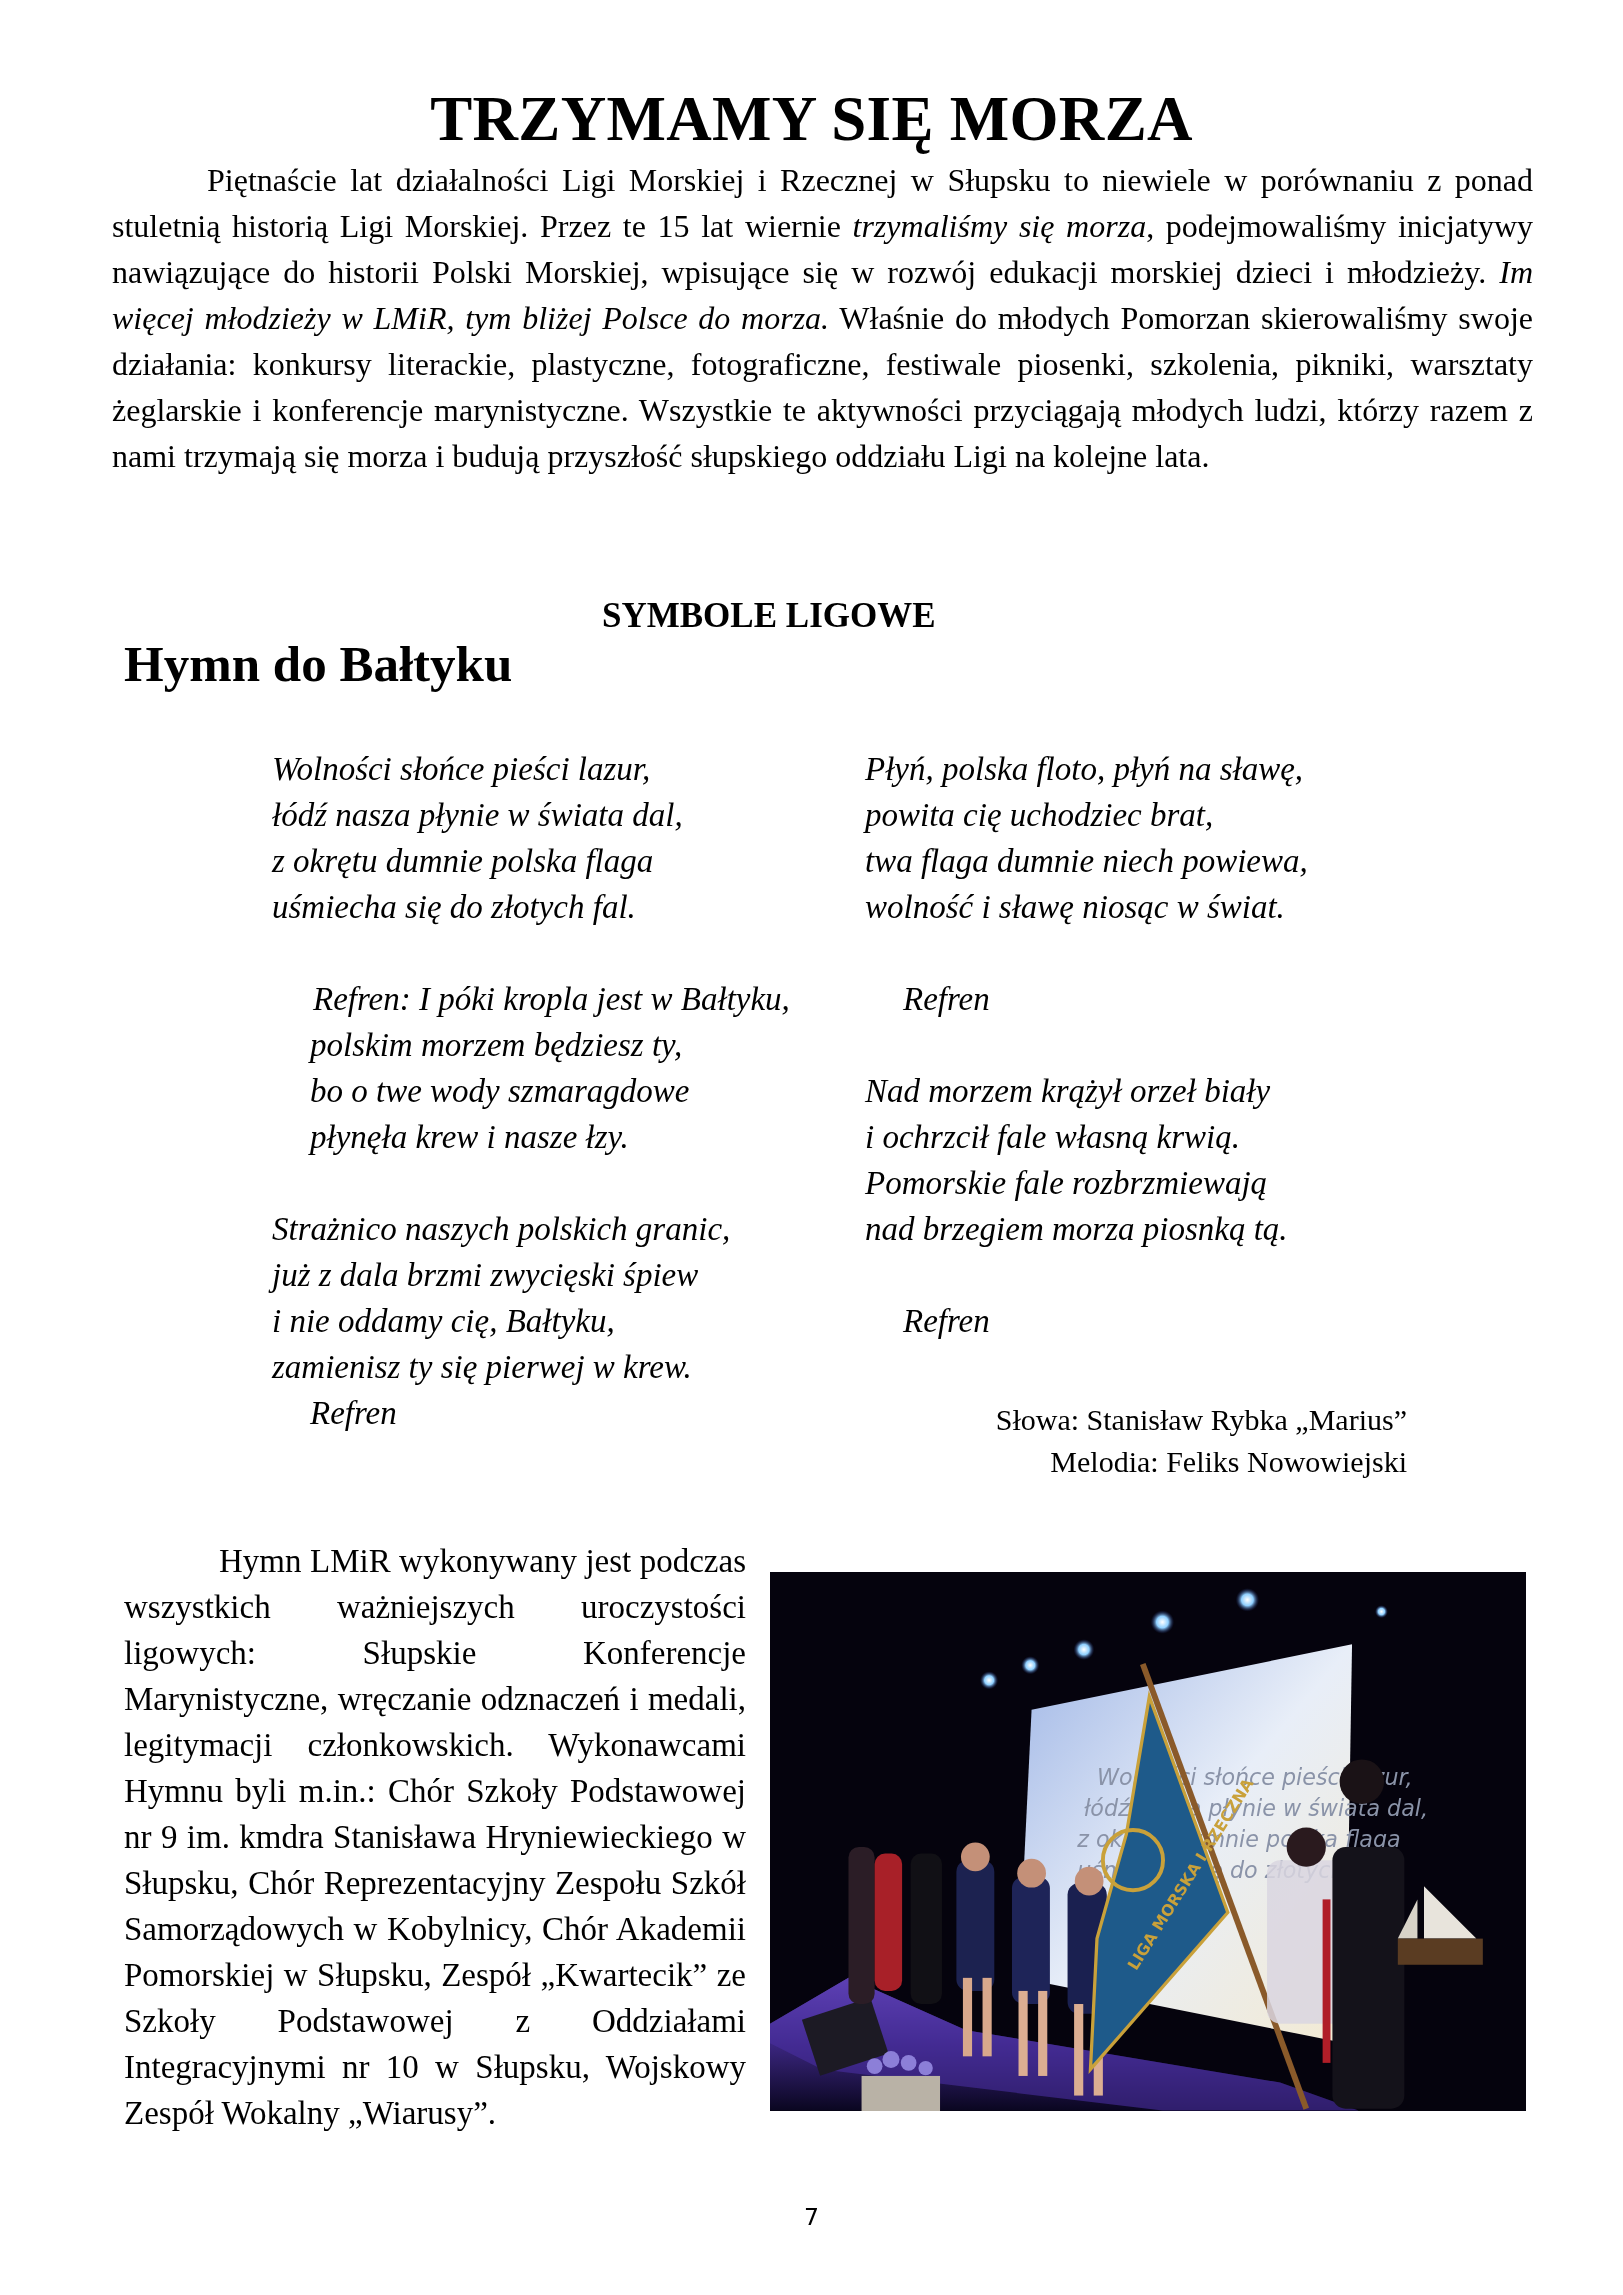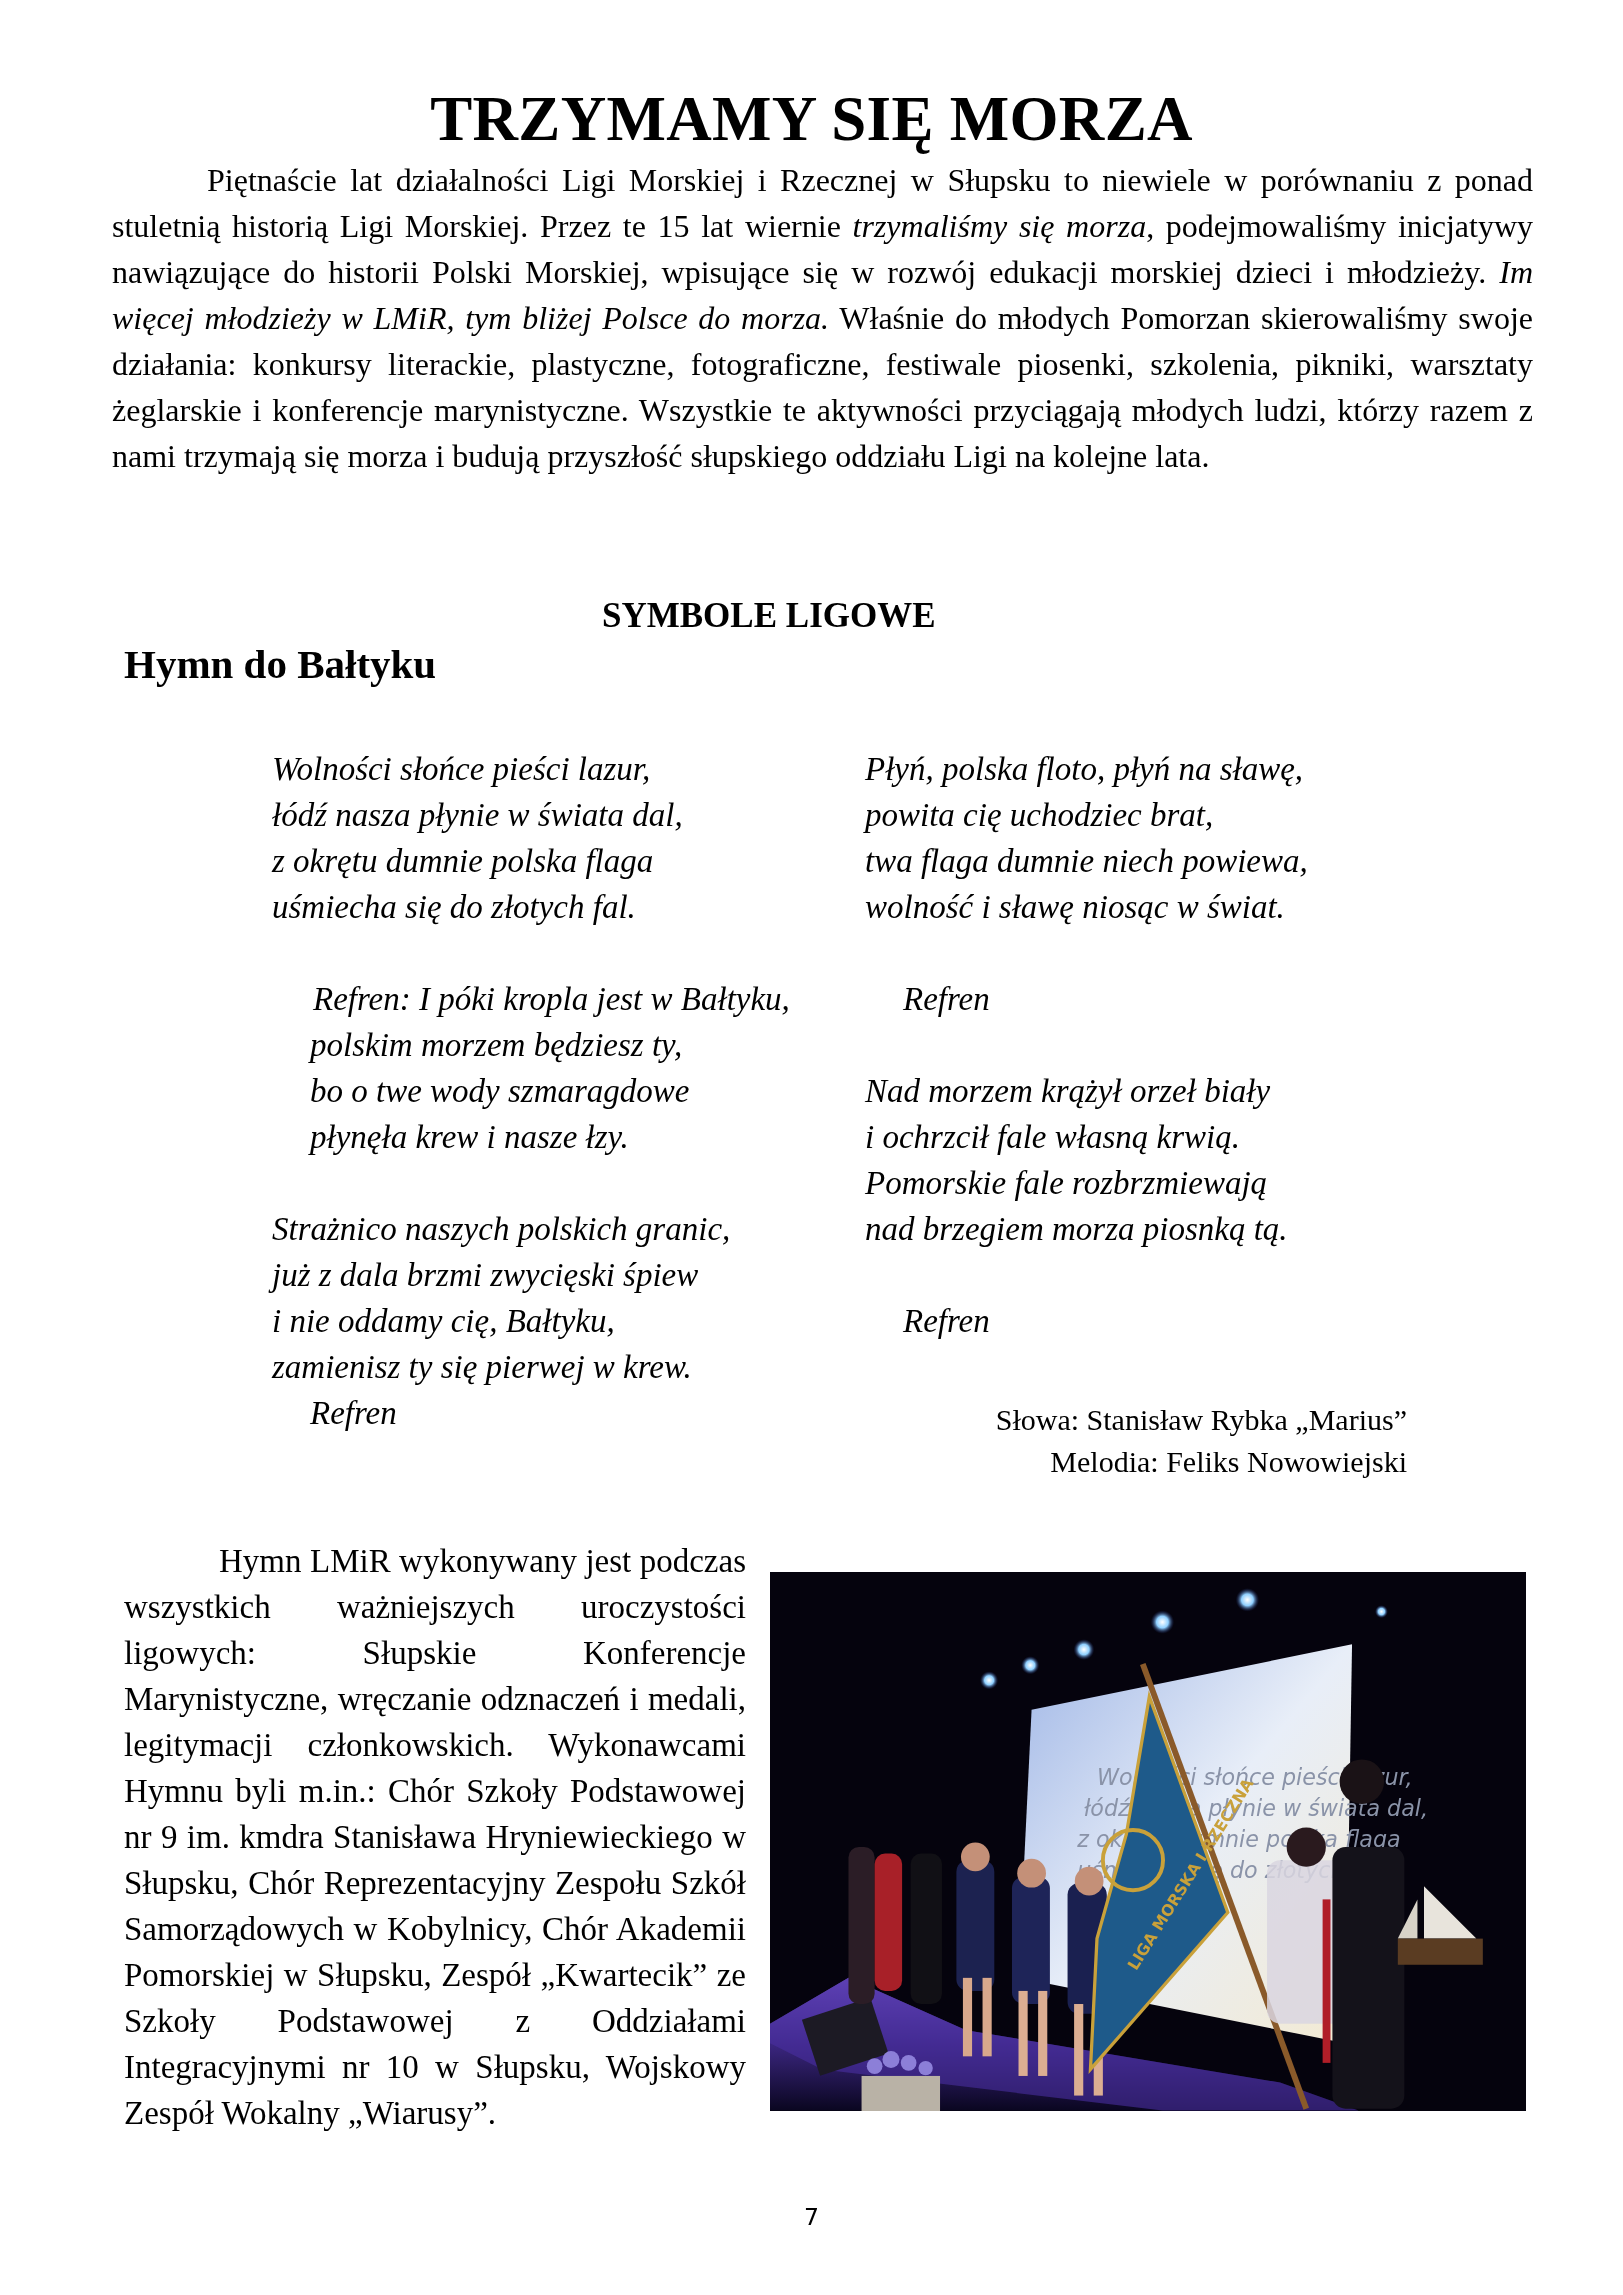--- a/index.html
+++ b/index.html
@@ -6,21 +6,21 @@
   body { width: 1623px; height: 2295px; position: relative; overflow: hidden;
          font-family: "Liberation Serif", "DejaVu Serif", serif; color: #000000; }
   .abs { position: absolute; }
   .title-main { top: 77px; left: 0; width: 1623px; text-align: center;
                 font-size: 63px; font-weight: bold; line-height: 59px; letter-spacing: 0.3px; margin-top: 13px; }
   .intro { top: 157px; left: 112px; width: 1421px; font-size: 32px; line-height: 46px;
            text-align: justify; }
   .intro p { margin: 0; text-indent: 95px; }
   .intro em { font-style: italic; }
   .title-symbols { top: 586px; left: 602px; font-size: 35px; font-weight: bold; line-height: 59px; }
-  .title-hymn { top: 638px; left: 124px; font-size: 41px; font-weight: bold; line-height: 52px; }
+  .title-hymn { top: 638px; left: 124px; font-size: 51px; font-weight: bold; line-height: 52px; }
 
   .poem { font-style: italic; font-size: 33px; line-height: 46px; white-space: nowrap; }
   .poem .line { display: block; height: 46px; }
   .poem .gap { display: block; height: 46px; }
   .poem .ind { padding-left: 38px; }
   .poem .ind2 { padding-left: 41px; }
   .poem-left { top: 746px; left: 272px; }
   .poem-right { top: 746px; left: 865px; }
 
   .credits { top: 1399px; left: 949px; font-size: 30px; line-height: 42px; text-align: right; width: 458px; }

